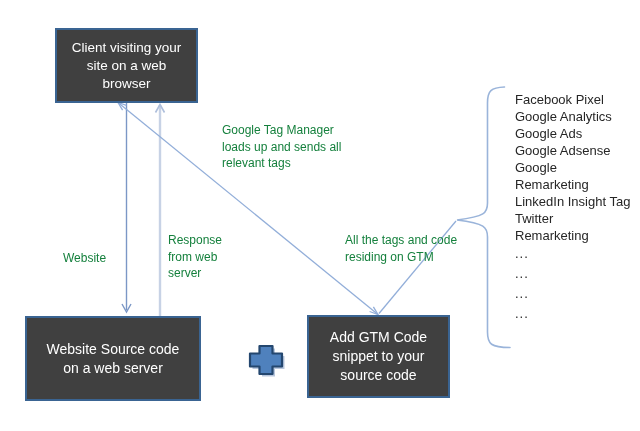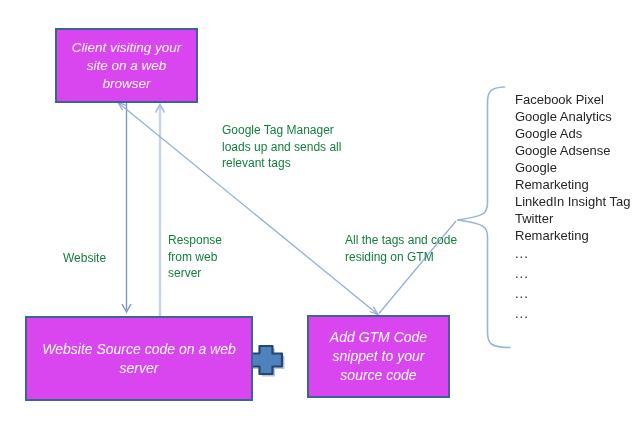--- a/index.html
+++ b/index.html
@@ -1,27 +1,26 @@
 <!DOCTYPE html>
 <html><head>
 <meta charset="utf-8">
 <style>
   html,body{margin:0;padding:0;background:#ffffff;}
   .canvas{
     position:relative;width:640px;height:431px;background:#ffffff;
     font-family:"Liberation Sans",sans-serif;overflow:hidden;
   }
   .box{
-    position:absolute;background:#d946ef;border:2px solid #3a6492;color:#ffffff;
+    position:absolute;background:#404040;border:2px solid #3a6492;color:#ffffff;
     display:flex;align-items:center;justify-content:center;text-align:center;
     box-sizing:border-box;
-    font-style:italic;
   }
   #client-box{left:55px;top:28px;width:143px;height:75px;font-size:13.5px;line-height:18px;padding:0 6px;}
-  #server-box{left:25px;top:316px;width:228px;height:85px;font-size:14px;line-height:19px;padding:0 10px;}
+  #server-box{left:25px;top:316px;width:176px;height:85px;font-size:14px;line-height:19px;padding:0 10px;}
   #gtm-box{left:307px;top:315px;width:143px;height:83px;font-size:14px;line-height:19px;padding:0 8px;}
   .lbl{position:absolute;color:#15803d;font-size:12px;line-height:16.5px;}
   #lbl-gtm-loads{left:222px;top:122px;width:130px;}
   #lbl-request{left:63px;top:250px;}
   #lbl-response{left:168px;top:232px;width:68px;}
   #lbl-tags{left:345px;top:232px;width:124px;}
   .tags{position:absolute;left:515px;top:91px;font-size:13px;color:#262626;}
   .tags .t{display:block;line-height:17px;}
   .tags .dots{display:block;line-height:20px;letter-spacing:1px;}
   svg.overlay{position:absolute;left:0;top:0;pointer-events:none;}

